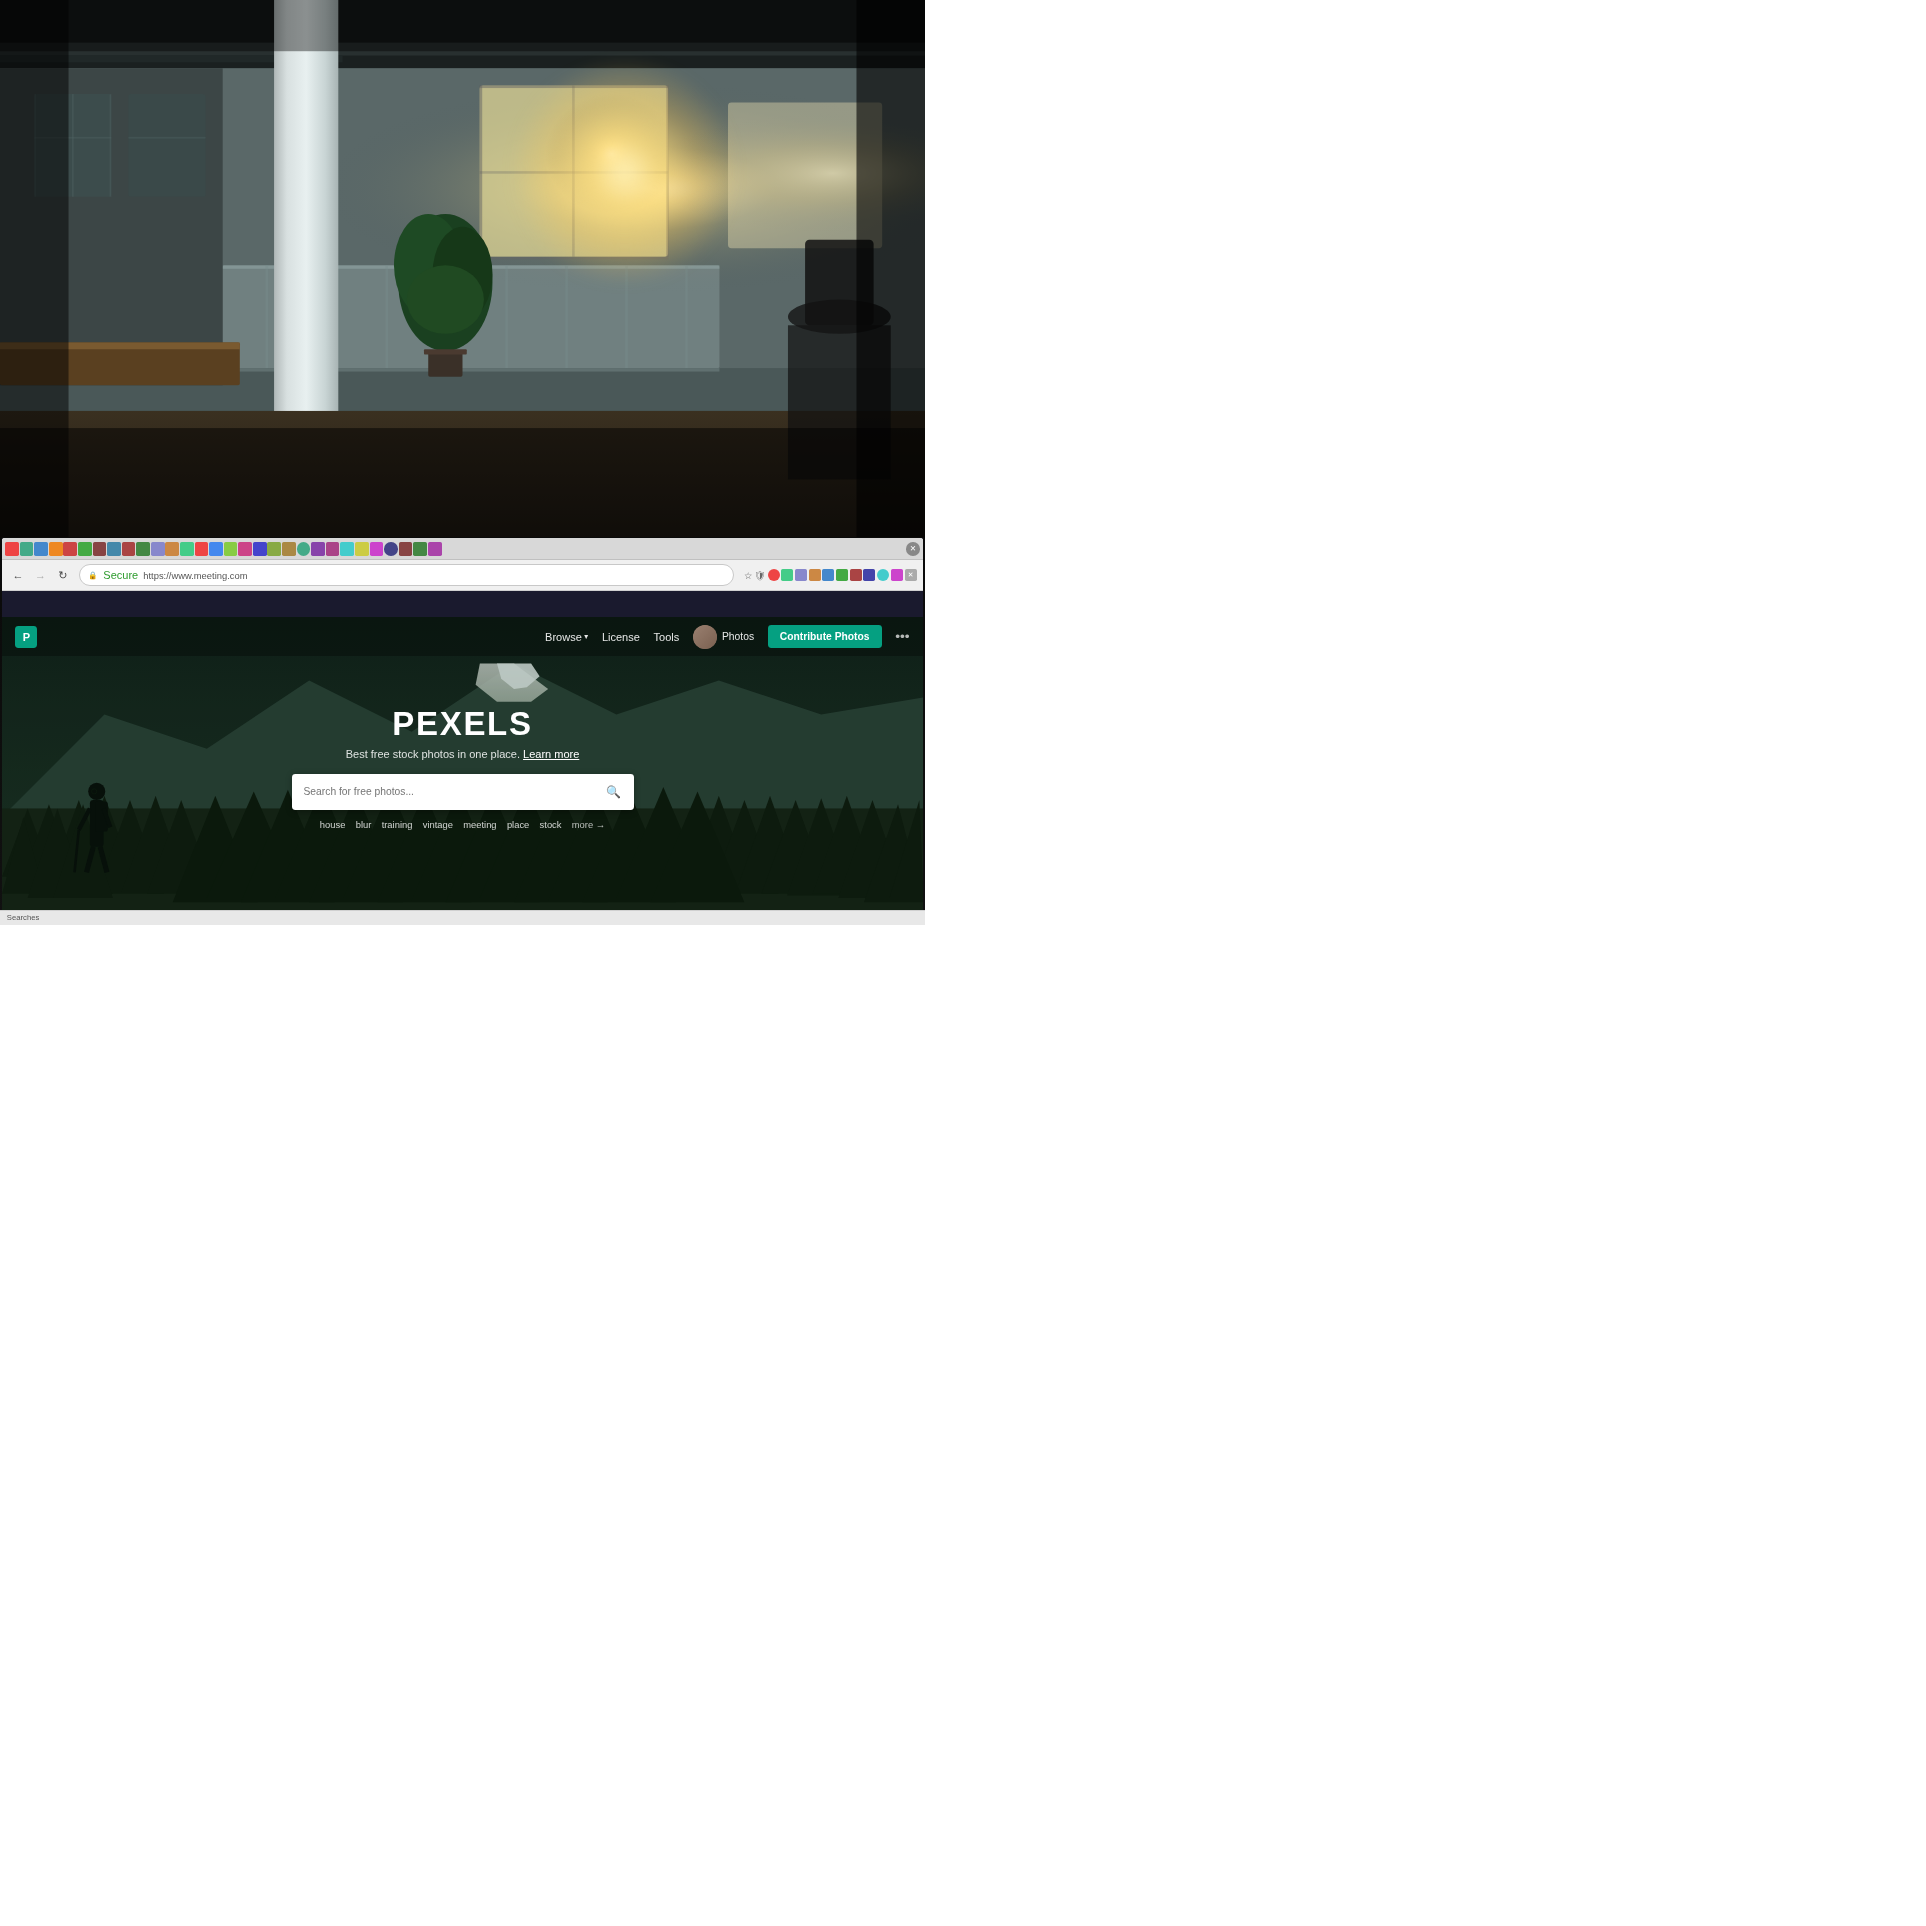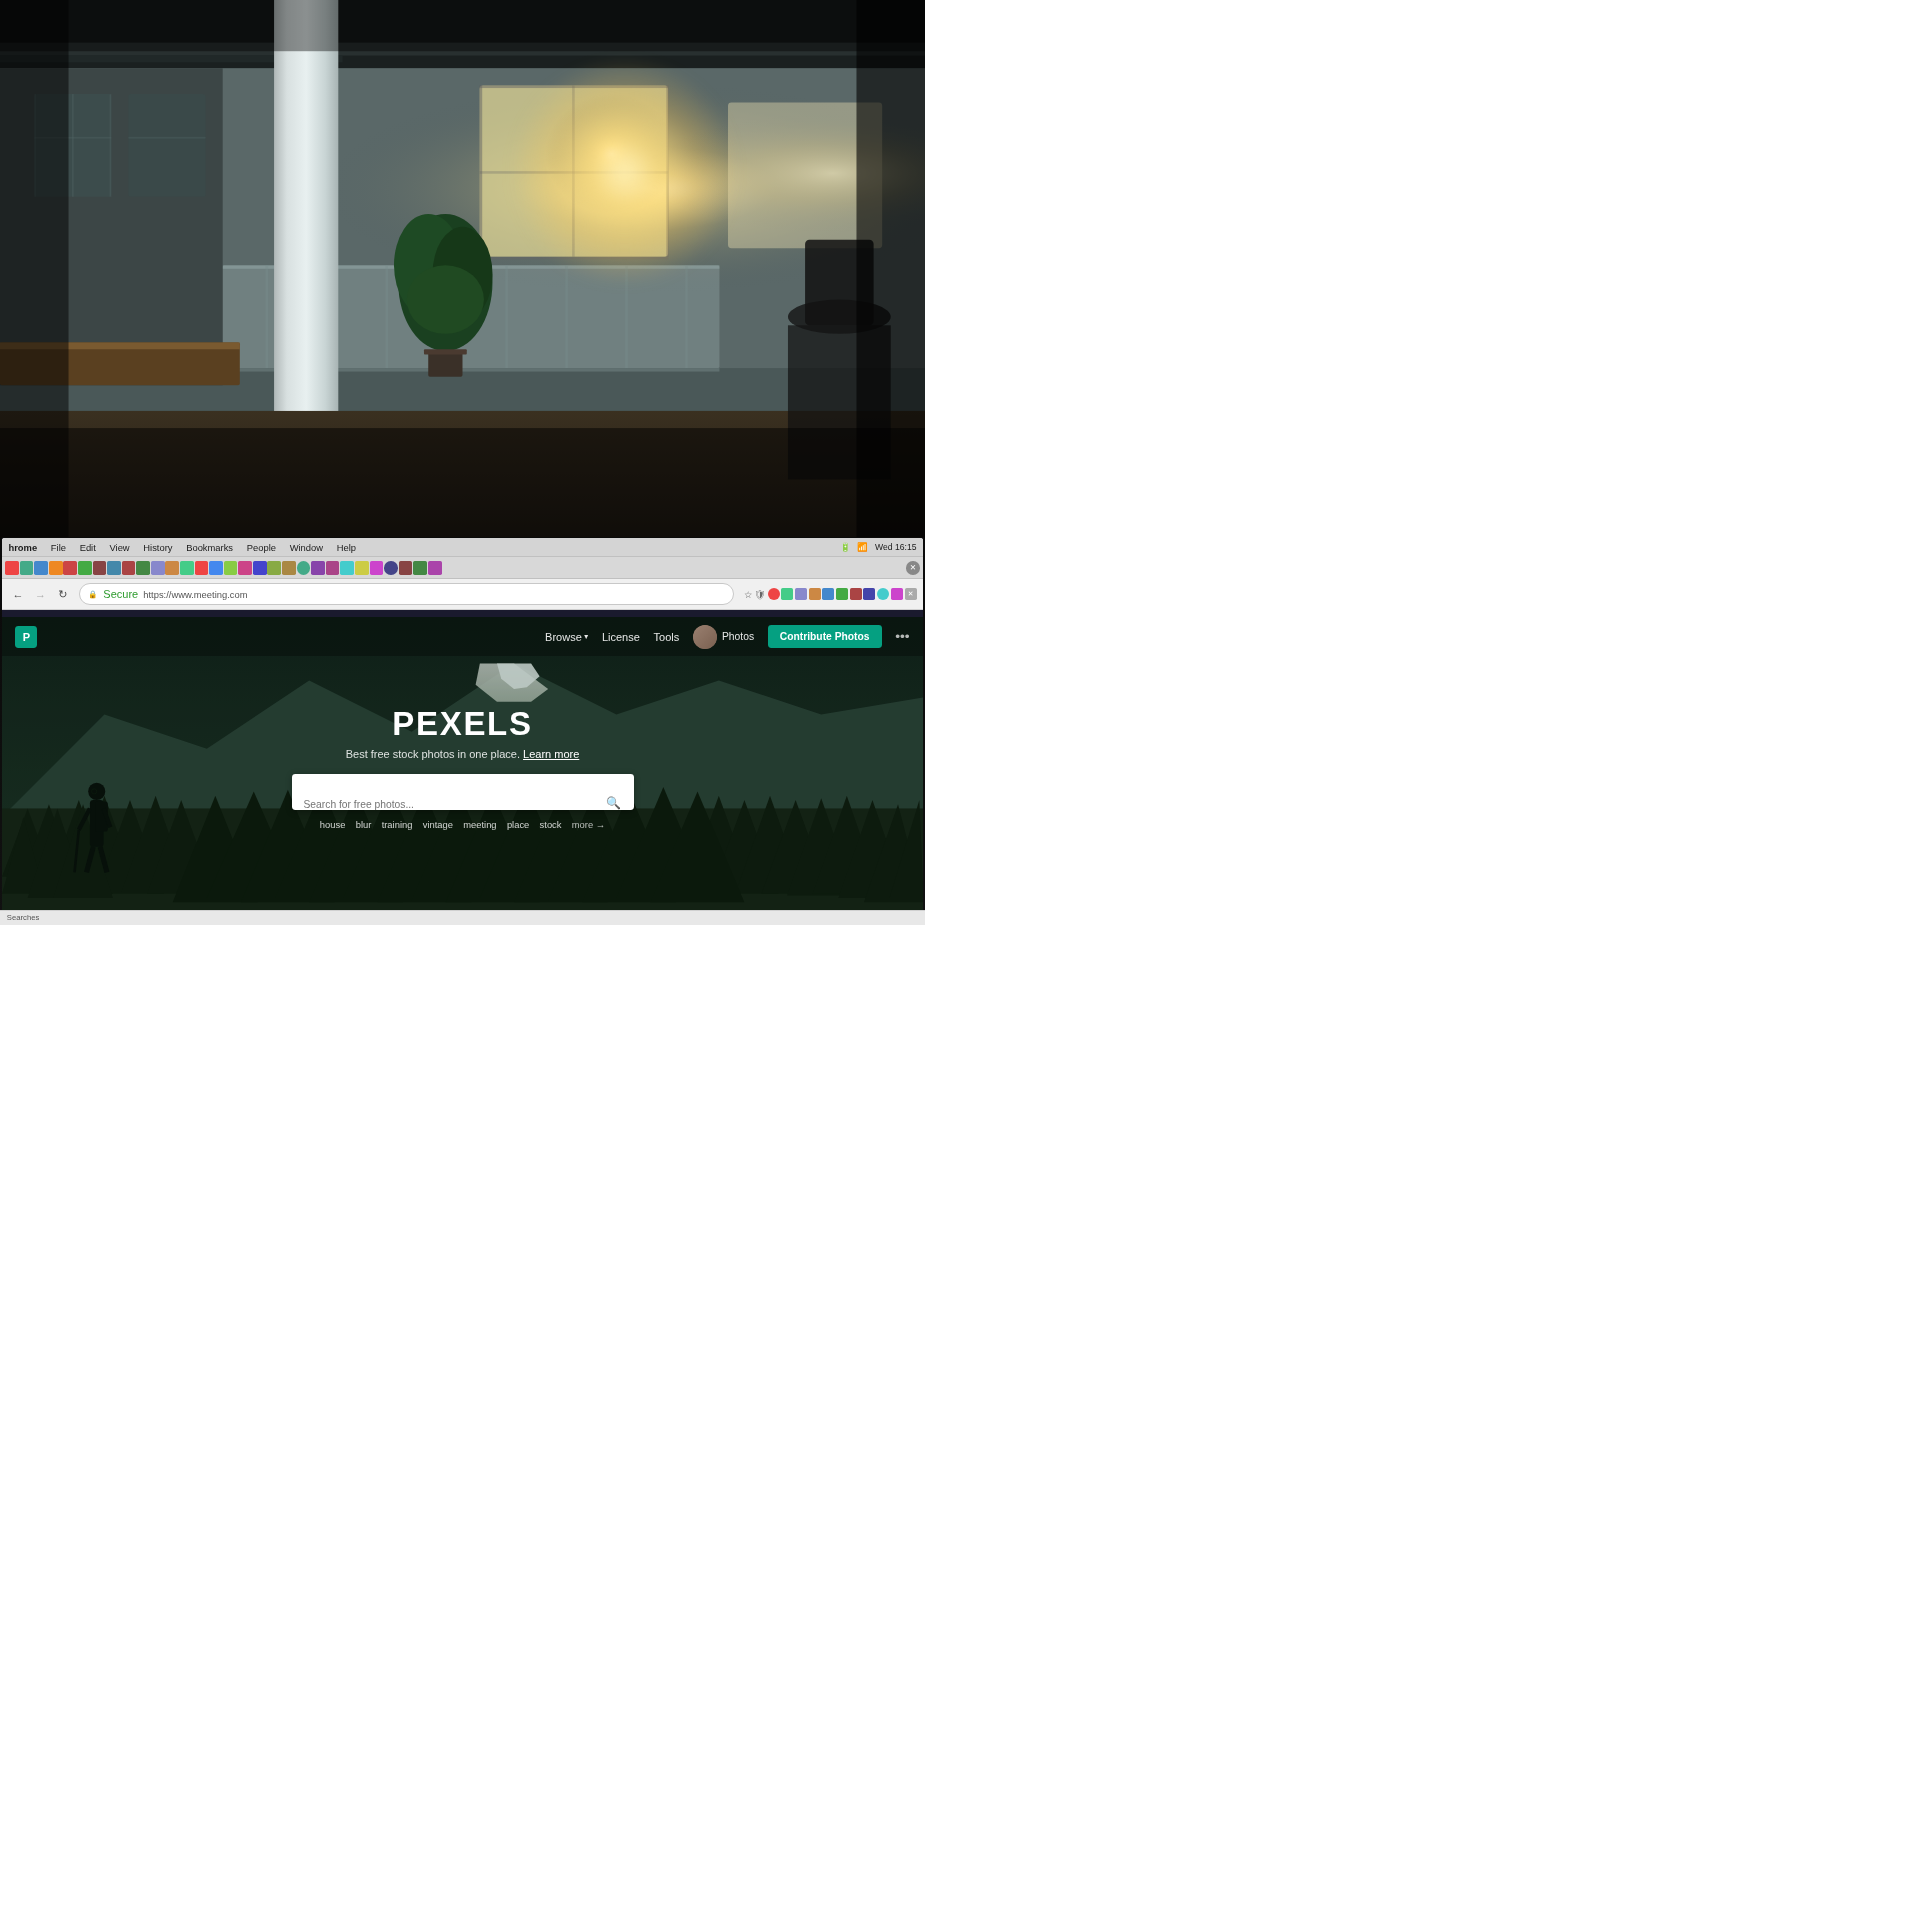--- a/index.html
+++ b/index.html
@@ -291,21 +291,21 @@
       text-decoration: underline;
     }
 
     
     .search-bar {
       width: 342px;
       height: 36px;
       background: white;
       border-radius: 3.4px;
       display: flex;
-      align-items: flex-end;
+      align-items: center;
       padding: 0 12px;
       gap: 3px;
       box-shadow: 0 1.7px 6.8px rgba(0,0,0,0.3);
     }
 
     .search-input-field {
       flex: 1;
       border: none;
       outline: none;
       font-size: 10.3px;
@@ -482,36 +482,20 @@
     <rect x="0" y="500" width="1080" height="170" fill="rgba(0,0,0,0.5)"></rect>
   </svg>
 </div>
 
 <div class="monitor-area">
   <div class="monitor-bezel">
     <div class="monitor-screen">
 
       <div class="browser-chrome">
 
-        <div class="browser-menubar">
-          <span style="font-weight:600;">hrome</span>
-          <span class="browser-menubar-item">File</span>
-          <span class="browser-menubar-item">Edit</span>
-          <span class="browser-menubar-item">View</span>
-          <span class="browser-menubar-item">History</span>
-          <span class="browser-menubar-item">Bookmarks</span>
-          <span class="browser-menubar-item">People</span>
-          <span class="browser-menubar-item">Window</span>
-          <span class="browser-menubar-item">Help</span>
-          <div class="browser-menubar-right">
-            <span style="font-size:8.6px;">🔋</span>
-            <span>📶</span>
-            <span style="font-weight:500;">Wed 16:15</span>
-          </div>
-        </div>
 
         <div class="tabs-icons-row">
 
           <div style="width:13.7px;height:13.7px;background:#e44;border-radius:1.7px;flex-shrink:0;"></div>
           <div style="width:13.7px;height:13.7px;background:#4a8;border-radius:1.7px;flex-shrink:0;"></div>
           <div style="width:13.7px;height:13.7px;background:#48c;border-radius:1.7px;flex-shrink:0;"></div>
           <div style="width:13.7px;height:13.7px;background:#e82;border-radius:1.7px;flex-shrink:0;"></div>
           <div style="width:13.7px;height:13.7px;background:#c44;border-radius:1.7px;flex-shrink:0;"></div>
           <div style="width:13.7px;height:13.7px;background:#4a4;border-radius:1.7px;flex-shrink:0;"></div>
           <div style="width:13.7px;height:13.7px;background:#844;border-radius:1.7px;flex-shrink:0;"></div>

